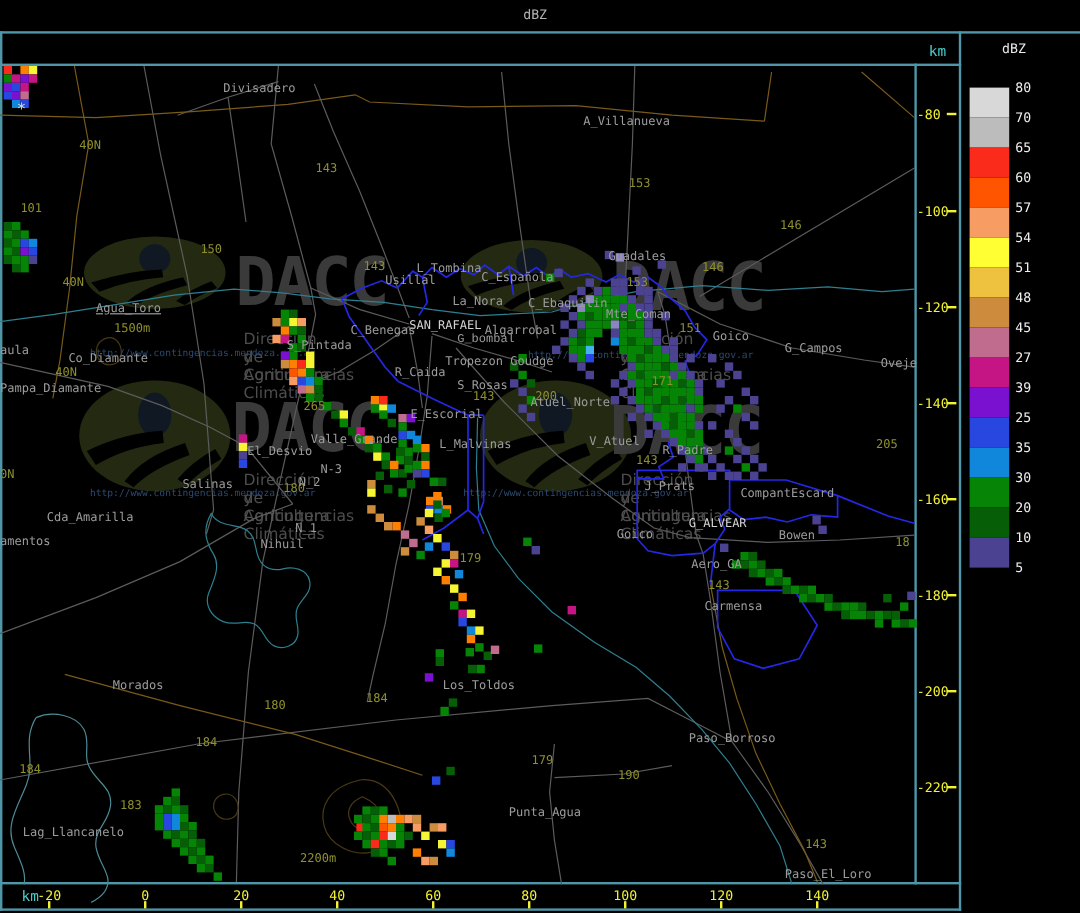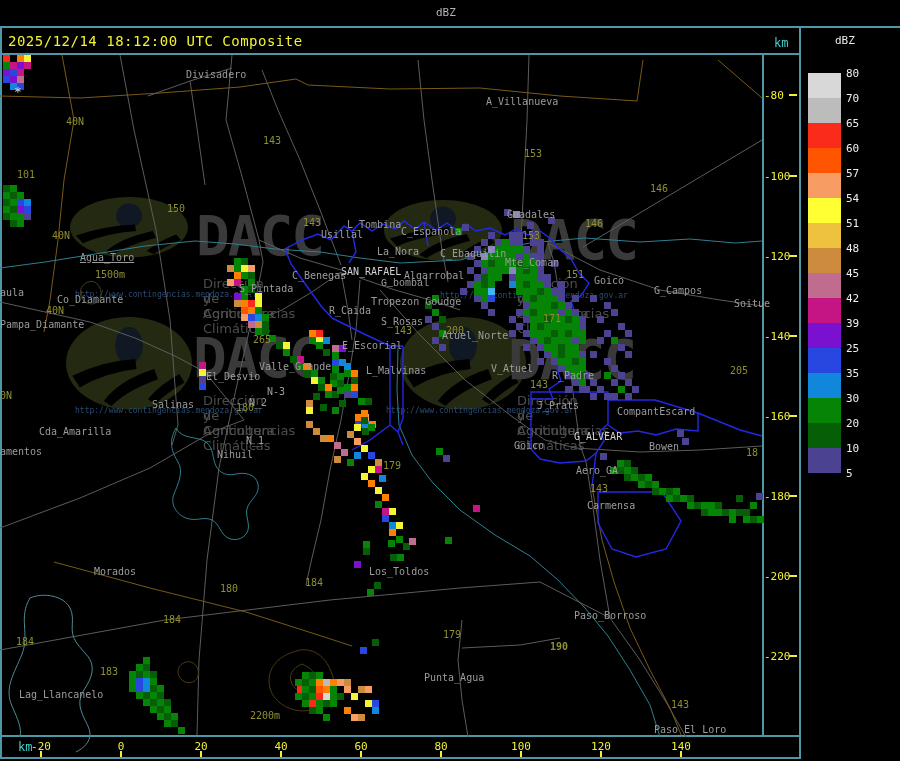--- a/index.html
+++ b/index.html
@@ -114,21 +114,20 @@
 
 <div class="hline" style="left:0;top:26px;width:900px;"></div>
 <div class="hline" style="left:0;top:53px;width:801px;"></div>
 <div class="hline" style="left:0;top:735px;width:801px;"></div>
 <div class="hline" style="left:0;top:757px;width:801px;"></div>
 <div class="vline" style="left:0;top:26px;height:733px;"></div>
 <div class="vline" style="left:762px;top:53px;height:684px;"></div>
 <div class="vline" style="left:799px;top:26px;height:733px;"></div>
 
 <div id="top-title">dBZ</div>
-<div id="timestamp">2025/12/14 18:12:00 UTC Composite</div>
 <div class="km-label" style="left:774px;top:36px;">km</div>
 <div class="km-label" style="left:18px;top:740px;">km</div>
 <div id="cb-title">dBZ</div>
 
 <div id="cells-layer" class="abs">
       <div class="cell" style="left: 3px; top: 55px; background: rgb(251, 43, 27);"></div>
       <div class="cell" style="left: 17px; top: 55px; background: rgb(255, 127, 0);"></div>
       <div class="cell" style="left: 24px; top: 55px; background: rgb(245, 245, 51);"></div>
       <div class="cell" style="left: 3px; top: 62px; background: rgb(6, 132, 6);"></div>
       <div class="cell" style="left: 10px; top: 62px; background: rgb(197, 21, 133);"></div>
@@ -695,21 +694,21 @@
       <div class="place" style="left: 267px; top: 386px;">N-3</div>
       <div class="place" style="left: 217px; top: 449px;">Nihuil</div>
       <div class="place" style="left: 576px; top: 465px;">Aero_GA</div>
       <div class="place" style="left: 587px; top: 500px;">Carmensa</div>
       <div class="place" style="left: 94px; top: 566px;">Morados</div>
       <div class="place" style="left: 369px; top: 566px;">Los_Toldos</div>
       <div class="place" style="left: 574px; top: 610px;">Paso_Borroso</div>
       <div class="place" style="left: 424px; top: 672px;">Punta_Agua</div>
       <div class="place" style="left: 19px; top: 689px;">Lag_Llancanelo</div>
       <div class="place" style="left: 654px; top: 724px;">Paso_El_Loro</div>
-      <div class="place" style="left: 734px; top: 298px;">Soitue</div>
+      <div class="place" style="left: 734px; top: 298px;">Oveje</div>
       <div class="place" style="left: 654px; top: 285px;">G_Campos</div>
       <div class="place" style="left: 594px; top: 275px;">Goico</div>
       <div class="route" style="left: 66px; top: 116px;">40N</div>
       <div class="route" style="left: 52px; top: 230px;">40N</div>
       <div class="route" style="left: 46px; top: 305px;">40N</div>
       <div class="route" style="left: 0px; top: 390px;">0N</div>
       <div class="route" style="left: 17px; top: 169px;">101</div>
       <div class="route" style="left: 263px; top: 135px;">143</div>
       <div class="route" style="left: 303px; top: 217px;">143</div>
       <div class="route" style="left: 394px; top: 325px;">143</div>
@@ -725,21 +724,21 @@
       <div class="route" style="left: 522px; top: 230px;">153</div>
       <div class="route" style="left: 543px; top: 313px;">171</div>
       <div class="route" style="left: 383px; top: 460px;">179</div>
       <div class="route" style="left: 443px; top: 629px;">179</div>
       <div class="route" style="left: 236px; top: 402px;">180</div>
       <div class="route" style="left: 220px; top: 583px;">180</div>
       <div class="route" style="left: 100px; top: 666px;">183</div>
       <div class="route" style="left: 163px; top: 614px;">184</div>
       <div class="route" style="left: 16px; top: 636px;">184</div>
       <div class="route" style="left: 305px; top: 577px;">184</div>
-      <div class="route" style="left: 550px; top: 641px; font-weight: bold;">190</div>
+      <div class="route" style="left: 515px; top: 641px;">190</div>
       <div class="route" style="left: 566px; top: 269px;">151</div>
       <div class="route" style="left: 730px; top: 365px;">205</div>
       <div class="route" style="left: 746px; top: 447px;">18</div>
       <div class="route" style="left: 95px; top: 269px;">1500m</div>
       <div class="route" style="left: 250px; top: 710px;">2200m</div>
     </div>
 <div id="axis-layer" class="abs">
       <div class="ylab" style="left: 764px; top: 89px;">-80</div>
       <div class="ytick" style="left: 789px; top: 94px;"></div>
       <div class="ylab" style="left: 764px; top: 170px;">-100</div>
@@ -794,21 +793,21 @@
       <div class="cb-box" style="top: 448px; background: rgb(75, 67, 146);"></div>
       <div class="cb-lab" style="top: 73px;">80</div>
       <div class="cb-lab" style="top: 98px;">70</div>
       <div class="cb-lab" style="top: 123px;">65</div>
       <div class="cb-lab" style="top: 148px;">60</div>
       <div class="cb-lab" style="top: 173px;">57</div>
       <div class="cb-lab" style="top: 198px;">54</div>
       <div class="cb-lab" style="top: 223px;">51</div>
       <div class="cb-lab" style="top: 248px;">48</div>
       <div class="cb-lab" style="top: 273px;">45</div>
-      <div class="cb-lab" style="top: 298px;">42</div>
+      <div class="cb-lab" style="top: 298px;">27</div>
       <div class="cb-lab" style="top: 323px;">39</div>
       <div class="cb-lab" style="top: 348px;">25</div>
       <div class="cb-lab" style="top: 373px;">35</div>
       <div class="cb-lab" style="top: 398px;">30</div>
       <div class="cb-lab" style="top: 423px;">20</div>
       <div class="cb-lab" style="top: 448px;">10</div>
       <div class="cb-lab" style="top: 473px;">5</div>
     </div>
 <div id="wm-layer" class="abs">
       <div class="wm-brand" style="left: 196px; top: 208px;">DACC</div>

